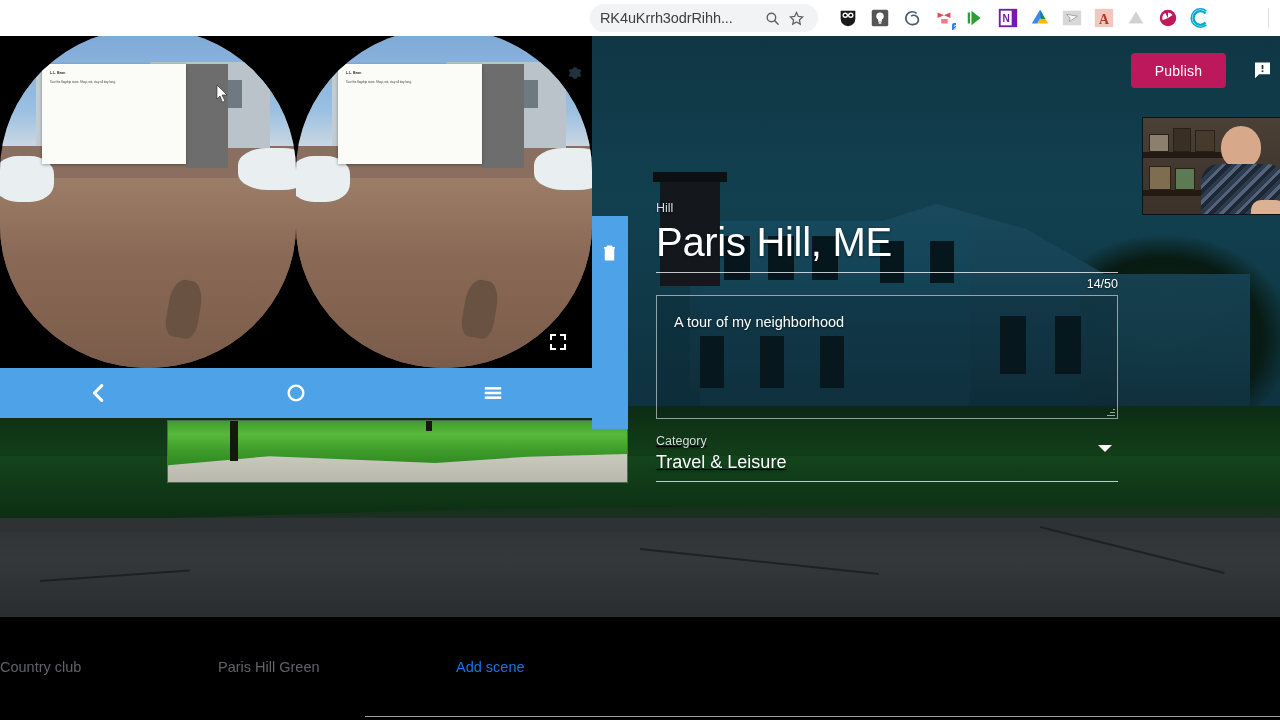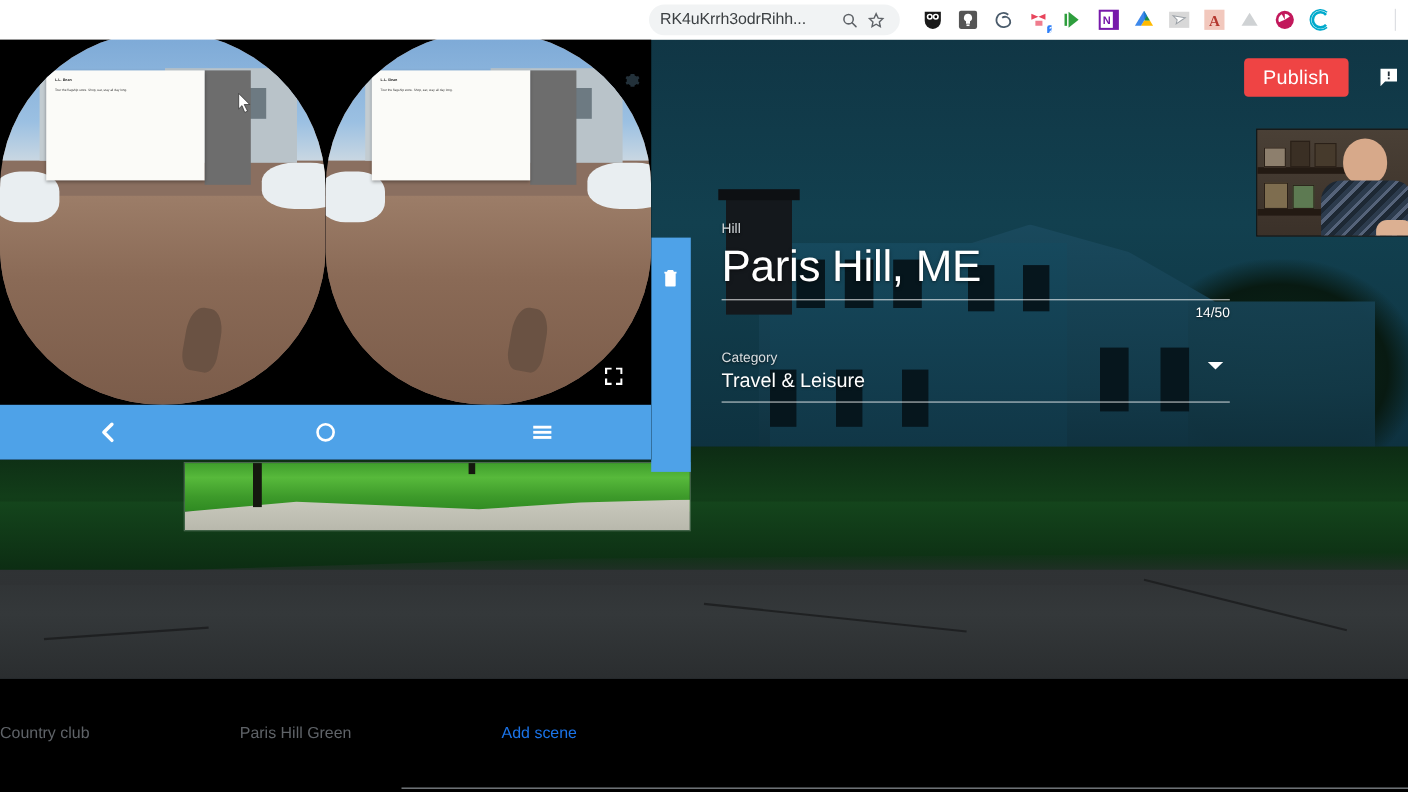--- a/index.html
+++ b/index.html
@@ -56,22 +56,22 @@
     background:linear-gradient(180deg,#2f3234 0%,#34383a 40%,#2a2d2f 100%); }
   .road::before { content:""; position:absolute; left:0; top:-16px;
     width:1280px; height:30px;
     background:linear-gradient(180deg,rgba(46,50,52,0),#2f3234);
     clip-path:polygon(0% 70%, 40% 20%, 100% 0%, 100% 100%, 0% 100%); }
   .crack { position:absolute; background:#1a1c1d; height:2px;
     transform-origin:left center; opacity:.8; }
 
   
   .publish-btn { position:absolute; left:1131px; top:53px; width:95px;
-    height:35px; background:#ef4444; color:#fff; border:none; border-radius:4px;
-    font-size:18px; font-family:inherit; cursor:pointer; letter-spacing:.2px; }
+    height:35px; background:#be185d; color:#fff; border:none; border-radius:4px;
+    font-size:14px; font-family:inherit; cursor:pointer; letter-spacing:.2px; }
   .feedback-btn { position:absolute; left:1252px; top:60px; width:21px;
     height:20px; cursor:pointer; }
 
   
   .webcam { position:absolute; left:1142px; top:117px; width:139px;
     height:98px; overflow:hidden; background:#3a2d23; border:1px solid #0a1418; }
   .wc-wall { position:absolute; inset:0;
     background:linear-gradient(180deg,#4a4036 0%,#3b3129 100%); }
   .wc-shelf { position:absolute; left:0; width:95px;
     background:#231a13; height:6px; }
@@ -97,21 +97,21 @@
     text-shadow:0 1px 2px rgba(0,0,0,.6); }
   .desc-box { margin-top:4px; width:462px; height:124px;
     border:1px solid rgba(255,255,255,.55); background:rgba(10,28,36,.22);
     position:relative; }
   .desc-text { position:absolute; left:17px; top:18px; font-size:14.5px;
     color:#fff; text-shadow:0 1px 2px rgba(0,0,0,.6); }
   .desc-resize { position:absolute; right:2px; bottom:2px; width:8px;
     height:8px; }
   .desc-resize i { position:absolute; right:0; background:rgba(255,255,255,.6);
     height:1px; }
-  .cat-wrap { margin-top:26px; position:relative; }
+  .cat-wrap { margin-top:14px; position:relative;text-decoration:underline; }
   .cat-value { font-size:18px; color:#fff; line-height:26px;
     text-shadow:0 1px 2px rgba(0,0,0,.5); }
   .cat-underline { width:462px; height:1px; background:rgba(255,255,255,.75);
     margin-top:6px; }
   .cat-arrow { position:absolute; right:6px; top:12px; width:0; height:0;
     border-left:7px solid transparent; border-right:7px solid transparent;
     border-top:7px solid #fff; }
 
   
   .scene-strip { position:absolute; left:592px; top:216px; width:36px;
@@ -229,20 +229,28 @@
     <div class="thumb-pole" style="left:62px;top:0;height:40px;"></div>
     <div class="thumb-pole" style="left:258px;top:0;height:10px;width:6px;"></div>
   </div>
 
   <div class="form">
     <div class="field-label">Hill</div>
     <div class="title-value">Paris Hill, ME</div>
     <div class="title-underline"></div>
     <div class="counter">14/50</div>
 
+    <div class="desc-box">
+      <div class="desc-text">A tour of my neighborhood</div>
+      <div class="desc-resize">
+        <i style="bottom:0;width:8px;"></i>
+          <i style="bottom:3px;width:5px;"></i>
+          <i style="bottom:6px;width:2px;"></i>
+      </div>
+    </div>
 
     <div class="cat-wrap">
       <div class="field-label">Category</div>
       <div class="cat-value">Travel &amp; Leisure</div>
       <div class="cat-underline"></div>
       <div class="cat-arrow"></div>
     </div>
   </div>
 
   <button class="publish-btn">Publish</button>

